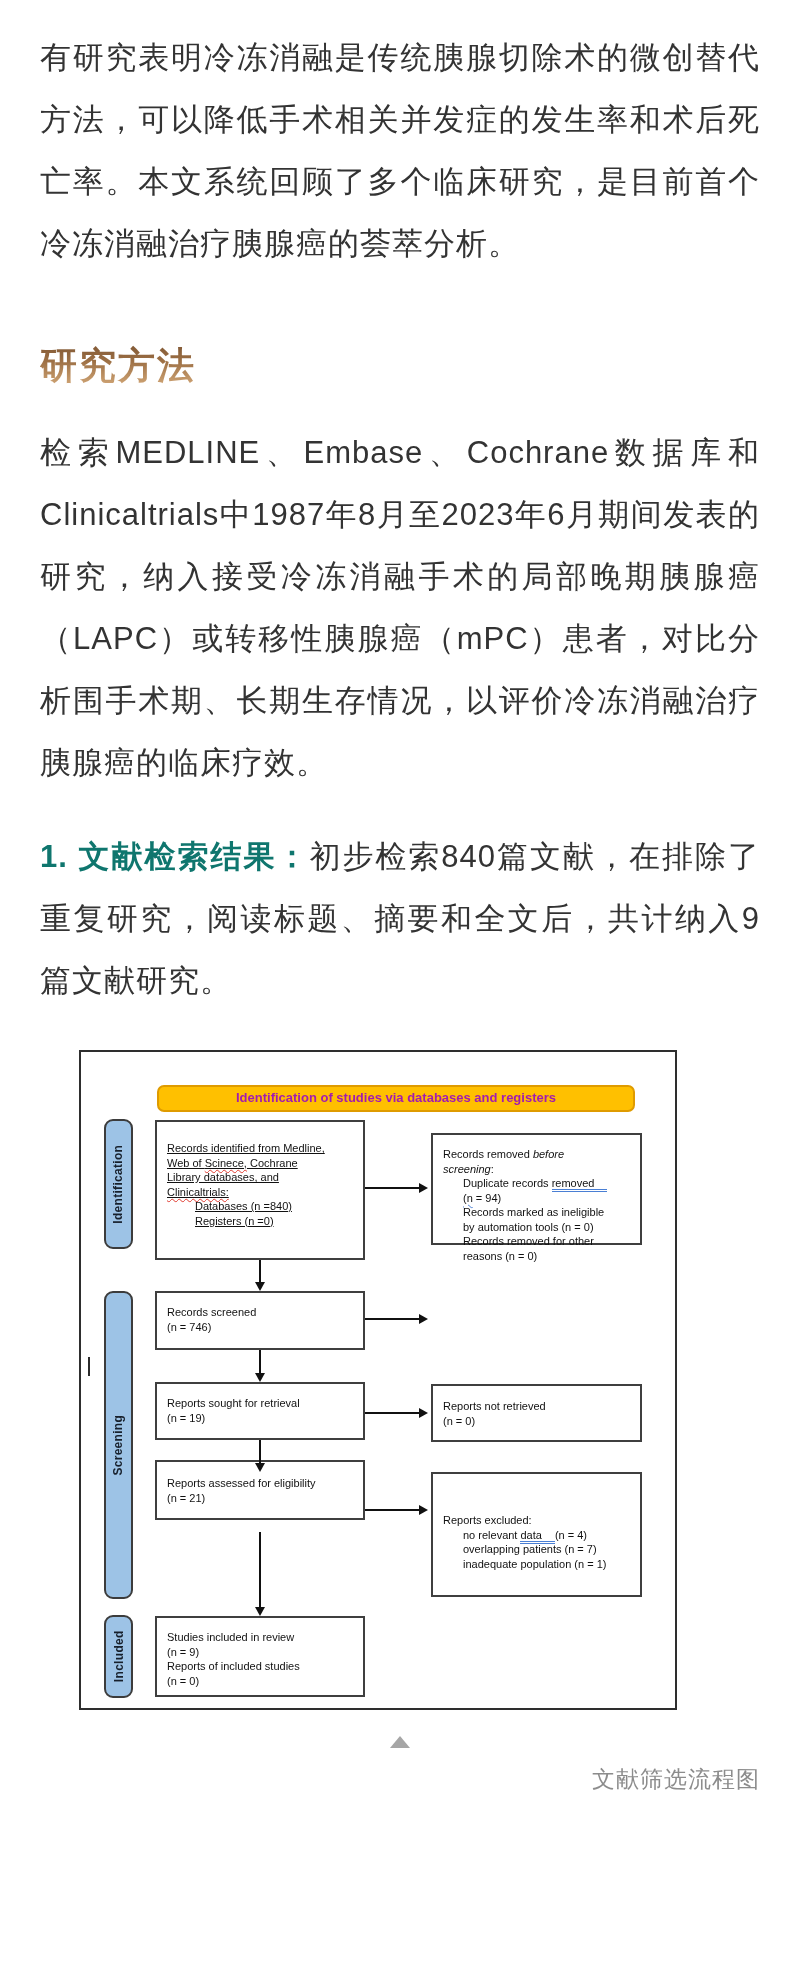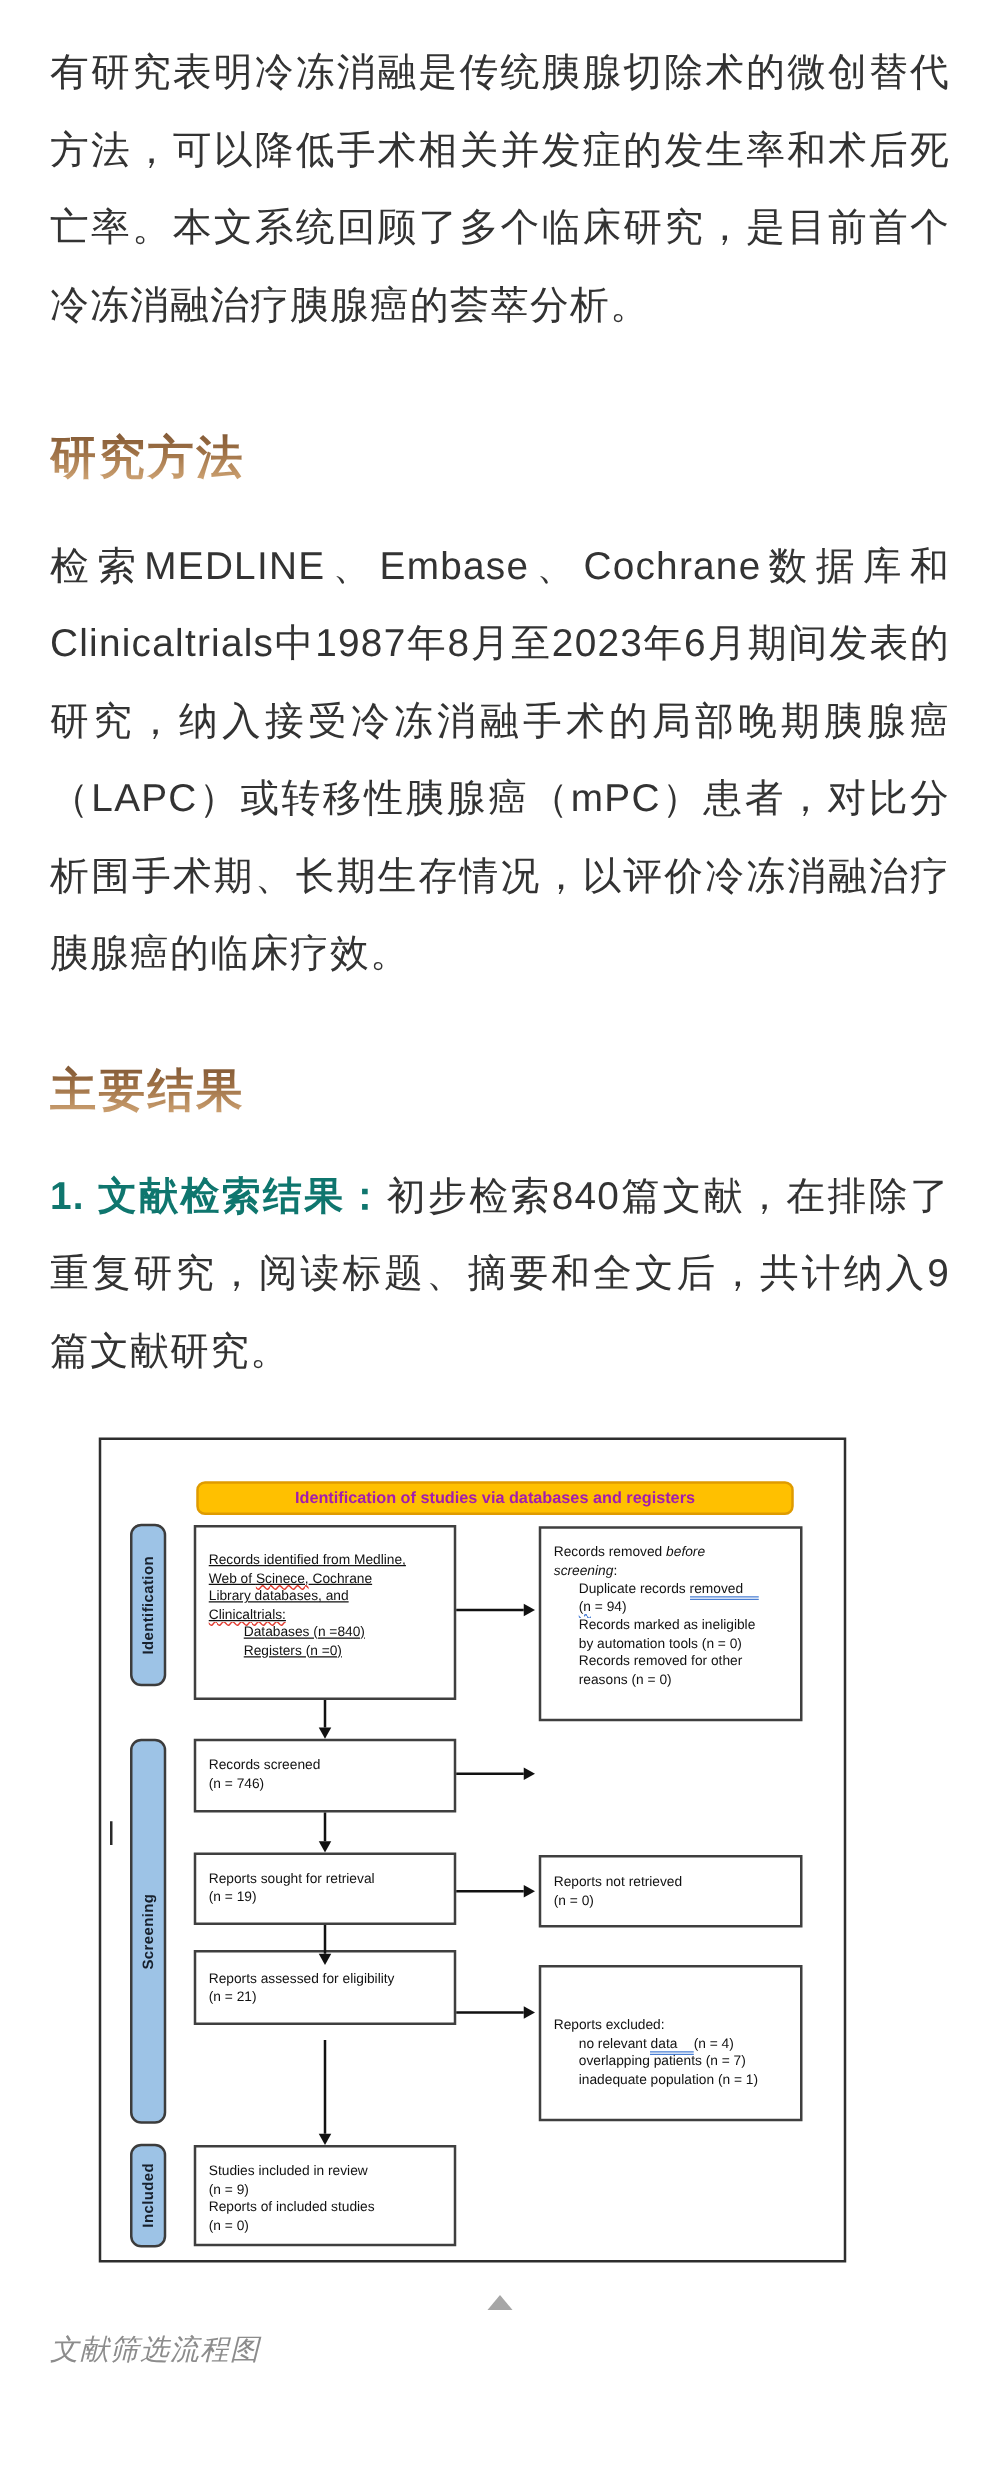--- a/index.html
+++ b/index.html
@@ -80,21 +80,21 @@
   .ind   { margin-left: 20px; }
   .ind-lg{ margin-left: 28px; }
   .ind-sm{ margin-left: 9px; }
   .prelines { white-space: pre-line; }
   .it { font-style: italic; }
   .u-red   { text-decoration: underline wavy #e03a2f; text-decoration-thickness: 1px; text-underline-offset: 2px; }
   .u-blue  { border-bottom: 3px double #4a7fd4; padding-right: 13px; }
   .u-bluew { text-decoration: underline wavy #4a7fd4; text-decoration-thickness: 1px; text-underline-offset: 2px; }
 
   .box-identified { top: 68px;  height: 140px; padding-top: 19px; text-decoration: underline; }
-  .box-removed    { top: 69px;  height: 156px; }
+  .box-removed    { top: 81px;  height: 112px; }
   .box-screened   { top: 239px; height: 59px; }
   .box-excluded1  { top: 239px; height: 75px; padding-top: 13px; }
   .box-sought     { top: 330px; height: 58px; }
   .box-notretr    { top: 332px; height: 58px; padding-top: 13px; }
   .box-assessed   { top: 408px; height: 60px; padding-top: 14px; }
   .box-excluded2  { top: 420px; height: 125px; padding-top: 39px; }
   .box-included   { top: 564px; height: 81px; }
 
   .h-arrow { position: absolute; left: 284px; width: 54px; height: 2px; background: #111; }
   .h-arrow::after {
@@ -113,36 +113,35 @@
   .va-4 { top: 480px; height: 75px; }
 
   .cursor-mark { position: absolute; left: 7px; top: 305px; width: 2px; height: 19px; background: #2a2a2a; }
 
   .collapse-triangle {
     margin: 26px auto 0 auto; width: 0; height: 0;
     border-left: 10px solid transparent; border-right: 10px solid transparent;
     border-bottom: 12px solid #a6a6a6;
   }
   .fig-caption {
-    margin-top: 14px; text-align: left;
-    font-size: 23px; line-height: 34px; color: #8c8c8c; letter-spacing: 1px; font-style: italic;
+    margin-top: 14px; text-align: right;
+    font-size: 23px; line-height: 34px; color: #8c8c8c; letter-spacing: 1px;
   }
 </style>
 </head>
 <body>
 
 <div class="article">
 
   <p class="body-text">有研究表明冷冻消融是传统胰腺切除术的微创替代方法，可以降低手术相关并发症的发生率和术后死亡率。本文系统回顾了多个临床研究，是目前首个冷冻消融治疗胰腺癌的荟萃分析。</p>
 
   <h2 class="gold-heading">研究方法</h2>
 
   <p class="body-text p2">检索MEDLINE、Embase、Cochrane数据库和Clinicaltrials中1987年8月至2023年6月期间发表的研究，纳入接受冷冻消融手术的局部晚期胰腺癌（LAPC）或转移性胰腺癌（mPC）患者，对比分析围手术期、长期生存情况，以评价冷冻消融治疗胰腺癌的临床疗效。</p>
 
-  <h2 class="gold-heading h-results">主要结果</h2>
 
   <p class="body-text p3"><span class="gold-label">1. 文献检索结果：</span><span>初步检索840篇文献，在排除了重复研究，阅读标题、摘要和全文后，共计纳入9篇文献研究。</span></p>
 
   <div class="figure">
 
     <div class="banner">Identification of studies via databases and registers</div>
 
     <div class="stage stage-identification">
         <span>Identification</span>
       </div>

